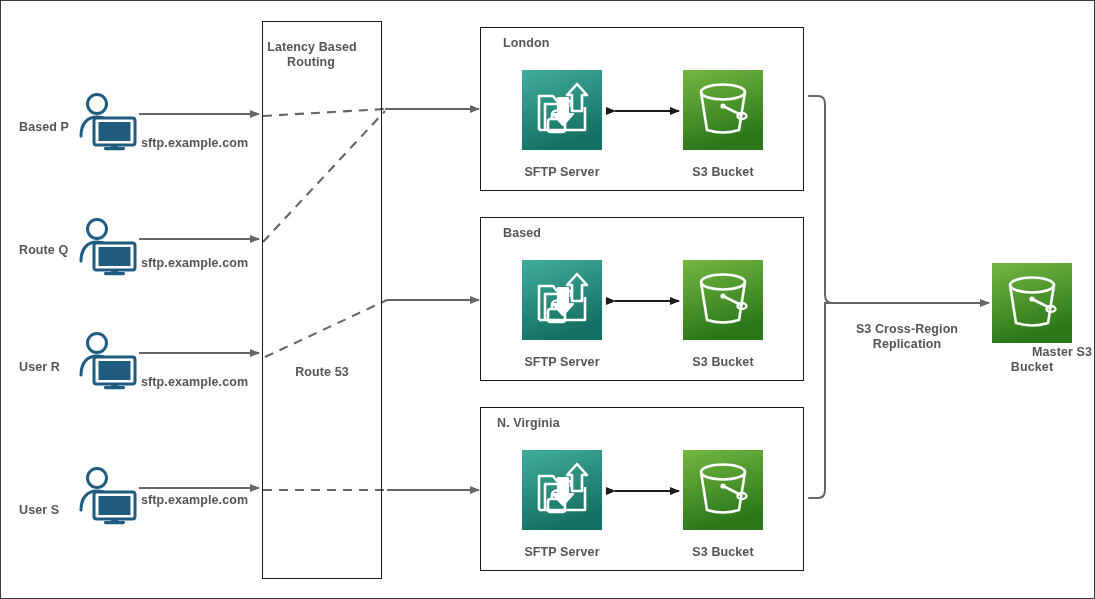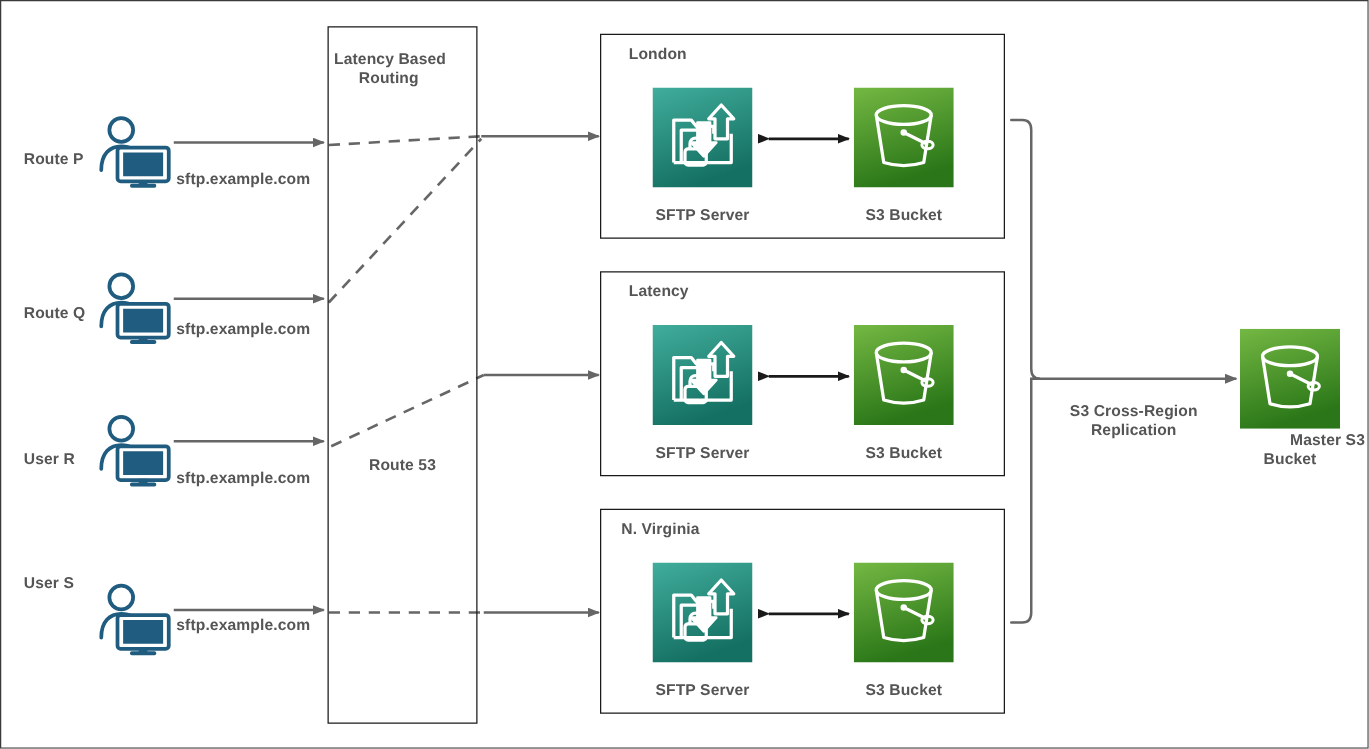--- a/index.html
+++ b/index.html
@@ -139,24 +139,24 @@
     <svg width="64" height="60" viewBox="0 0 64 60" xmlns="http://www.w3.org/2000/svg">
       <circle cx="24" cy="13" r="9.5" fill="none" stroke="#1F5C7F" stroke-width="3"></circle>
       <path d="M8,45 C8,32 15,26 24,26 C31,26 36.5,29.5 39.5,35" fill="none" stroke="#1F5C7F" stroke-width="3" stroke-linecap="round"></path>
       <rect x="21" y="27" width="41" height="27" rx="2.5" fill="#ffffff" stroke="#1F5C7F" stroke-width="3"></rect>
       <rect x="25.5" y="31" width="32" height="19" fill="#1F5C7F"></rect>
       <rect x="38" y="53" width="7" height="4" fill="#1F5C7F"></rect>
       <rect x="31" y="56" width="21" height="3.2" rx="1.4" fill="#1F5C7F"></rect>
     </svg>
   </div>
 
-  <div class="lbl" style="left:18px; top:119px;">Route P</div>
+  <div class="lbl" style="left:18px; top:119px;">Based P</div>
   <div class="lbl" style="left:18px; top:242px;">Route Q</div>
   <div class="lbl" style="left:18px; top:359px;">User R</div>
-  <div class="lbl" style="left:18px; top:458px;">User S</div>
+  <div class="lbl" style="left:18px; top:502px;">User S</div>
 
   <div class="lbl" style="left:140px; top:135px;">sftp.example.com</div>
   <div class="lbl" style="left:140px; top:255px;">sftp.example.com</div>
   <div class="lbl" style="left:140px; top:374px;">sftp.example.com</div>
   <div class="lbl" style="left:140px; top:492px;">sftp.example.com</div>
 
   <div class="box-outline" style="left:261px; top:20px; width:120px; height:558px;"></div>
 
   <div class="lbl center" style="left:261px; top:39px; width:100px;">Latency Based</div>
   <div class="lbl center" style="left:261px; top:54px; width:98px;">Routing</div>
@@ -199,21 +199,21 @@
       <ellipse cx="40" cy="22" rx="22" ry="7.5" fill="none" stroke="#ffffff" stroke-width="2.6"></ellipse>
       <path d="M18,22 L24,60 Q40,65 56,60 L62,22" fill="none" stroke="#ffffff" stroke-width="2.6" stroke-linejoin="round"></path>
       <path d="M40,36 L58,45" fill="none" stroke="#ffffff" stroke-width="2.6" stroke-linecap="round"></path>
       <circle cx="40" cy="36" r="2.6" fill="#ffffff"></circle>
       <ellipse cx="59" cy="46" rx="4.5" ry="3" fill="none" stroke="#ffffff" stroke-width="2.4"></ellipse>
     </svg>
   </div>
   <div class="lbl center" style="left:662px; top:164px; width:120px;">S3 Bucket</div>
 
   <div class="box-outline" style="left:479px; top:216px; width:324px; height:164px;"></div>
-  <div class="lbl" style="left:502px; top:225px;">Latency</div>
+  <div class="lbl" style="left:502px; top:225px;">Based</div>
 
   <div class="icon-sq" style="left:521px; top:259px; width:80px; height:80px;">
     <svg width="80" height="80" viewBox="0 0 80 80" xmlns="http://www.w3.org/2000/svg">
       <defs>
         <linearGradient id="sftpg2" x1="0" y1="0" x2="0.35" y2="1">
           <stop offset="0%" stop-color="#41AD9C"></stop>
           <stop offset="100%" stop-color="#147062"></stop>
         </linearGradient>
       </defs>
       <rect x="0" y="0" width="80" height="80" fill="url(#sftpg2)"></rect>

